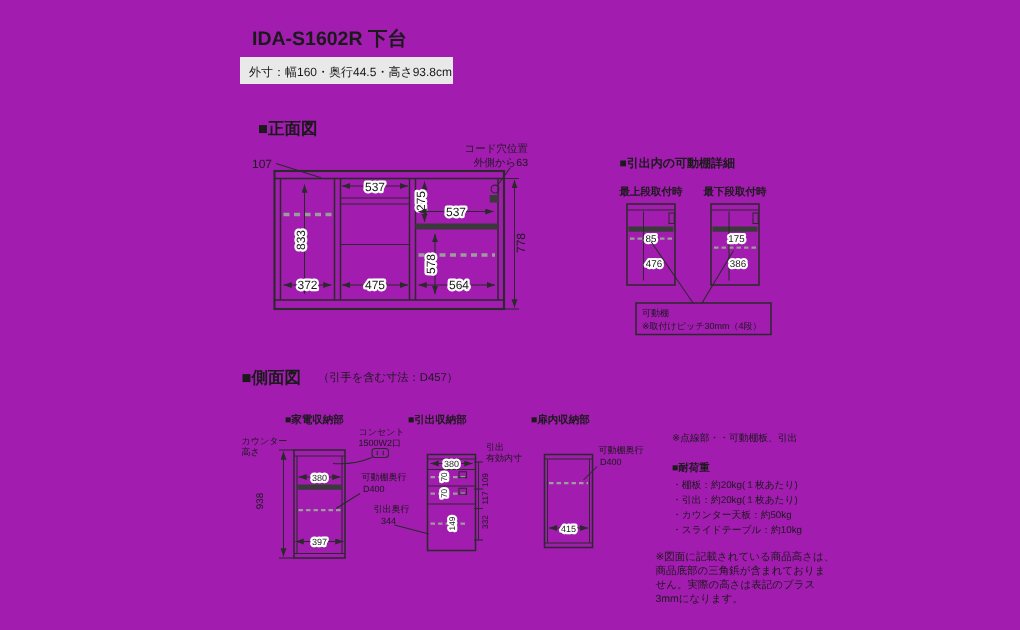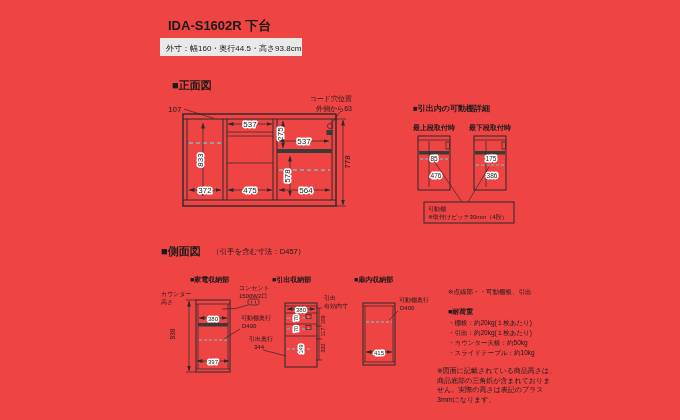--- a/index.html
+++ b/index.html
@@ -1,16 +1,16 @@
 <!DOCTYPE html>
 <html><head>
 <meta charset="utf-8">
 <style>
   html,body{margin:0;padding:0;background:#ffffff;}
-  .stage{position:relative;width:680px;height:420px;background:#ef4444;overflow:hidden;
+  .stage{position:relative;width:680px;height:420px;background:#a21caf;overflow:hidden;
          font-family:"Liberation Sans","DejaVu Sans",sans-serif;}
   svg text{font-family:"Liberation Sans","DejaVu Sans",sans-serif;fill:#1a1a1a;}
   .b{font-weight:bold;}
   .k{paint-order:stroke;stroke:#ffffff;stroke-width:3px;stroke-linejoin:round;}
   .ln{stroke:#2a2a2a;stroke-width:1;fill:none;}
   .thin{stroke:#2a2a2a;stroke-width:0.7;fill:none;}
   .thick{stroke:#2a2a2a;stroke-width:1.4;fill:none;}
   .dim{stroke:#2a2a2a;stroke-width:0.7;fill:none;}
   .dash{stroke:#9c9c9c;stroke-width:2.2;stroke-dasharray:4 3;fill:none;}
   .dashsm{stroke:#9c9c9c;stroke-width:1.5;stroke-dasharray:3 2;fill:none;}

